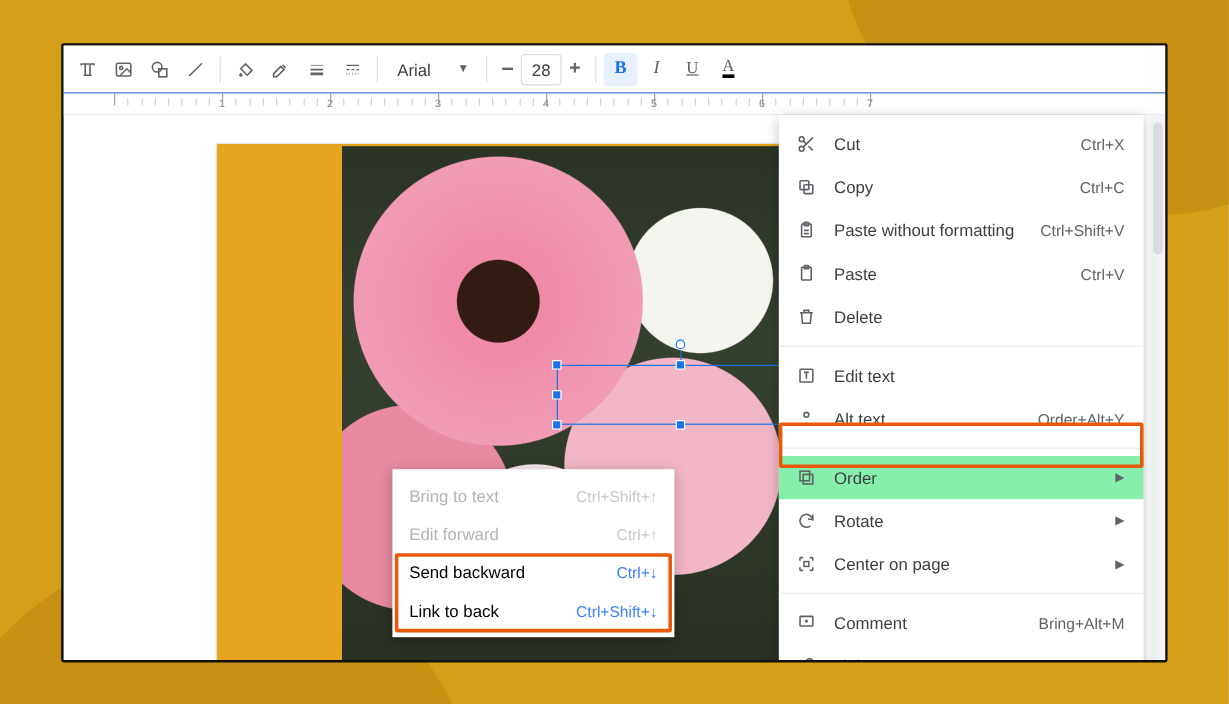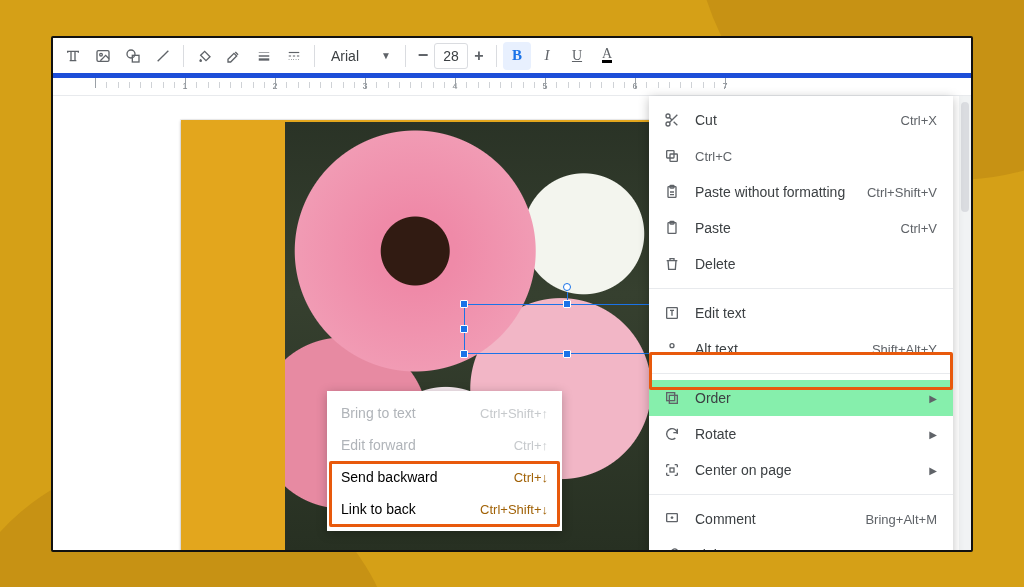--- a/index.html
+++ b/index.html
@@ -24,21 +24,21 @@
     overflow: hidden;
   }
 
   
   .toolbar {
     height: 40px;
     display: flex;
     align-items: center;
     gap: 2px;
     padding: 0 6px;
-    border-bottom: 5px solid #1d4ed8;
+    border-bottom: 1px solid #1d4ed8;
     background: #fff;
     font-size: 13px;
     color: #5f6368;
   }
   .tbtn {
     width: 28px; height: 28px;
     display: flex; align-items: center; justify-content: center;
     border-radius: 4px;
     cursor: pointer;
     color: #5f6368;
@@ -157,21 +157,21 @@
     box-shadow: 0 2px 10px rgba(0,0,0,.25);
     padding: 6px 0;
     font-size: 14px;
   }
   .sub-item {
     height: 32px; padding: 0 14px;
     display: flex; align-items: center; justify-content: space-between;
     cursor: pointer;
   }
   .sub-item.disabled { color: #b0b4b9; cursor: default; }
-  .sub-item .sc { color: #a16207; font-size: 13px; }
+  .sub-item .sc { color: #3b82f6; font-size: 13px; }
   .sub-item.disabled .sc { color: #c6c9cc; }
   .sub-hl {
     position: absolute; left: 2px; right: 2px; top: 70px; height: 66px;
     border: 3px solid #e8590c; border-radius: 2px; pointer-events: none;
   }
 
   
   .vscroll {
     position: absolute; top: 58px; right: 0; bottom: 0; width: 12px;
     background: #f1f3f4;
@@ -385,20 +385,21 @@
       <span class="lab">Cut</span>
       <span class="sc">Ctrl+X</span>
     </div>
     <div class="ctx-item">
       <span class="ctx-icon">
           <svg width="16" height="16" viewBox="0 0 24 24" fill="none" stroke="currentColor" stroke-width="2">
             <rect x="9" y="9" width="11" height="11" rx="1"></rect>
             <rect x="4" y="4" width="11" height="11" rx="1"></rect>
           </svg>
         </span>
+      <span class="lab">Copy</span>
       <span class="sc">Ctrl+C</span>
     </div>
     <div class="ctx-item">
       <span class="ctx-icon">
           <svg width="16" height="16" viewBox="0 0 24 24" fill="none" stroke="currentColor" stroke-width="2">
             <rect x="6" y="4" width="12" height="16" rx="1"></rect>
             <rect x="9" y="2" width="6" height="4" rx="1"></rect>
             <path d="M9 12h6M9 16h6"></path>
           </svg>
         </span>
@@ -436,21 +437,21 @@
       <span class="lab">Edit text</span>
     </div>
     <div class="ctx-item">
       <span class="ctx-icon">
           <svg width="16" height="16" viewBox="0 0 24 24" fill="none" stroke="currentColor" stroke-width="2">
             <circle cx="12" cy="7" r="3"></circle>
             <path d="M5 21c0-4 14-4 14 0"></path>
           </svg>
         </span>
       <span class="lab">Alt text</span>
-      <span class="sc">Shift+Alt+Y</span>
+      <span class="sc">Order+Alt+Y</span>
     </div>
 
     <div class="ctx-sep"></div>
 
     <div class="ctx-item" style="background:#86efac">
       <span class="ctx-icon">
           <svg width="16" height="16" viewBox="0 0 24 24" fill="none" stroke="currentColor" stroke-width="2">
             <rect x="4" y="4" width="12" height="12"></rect>
             <rect x="8" y="8" width="12" height="12"></rect>
           </svg>

